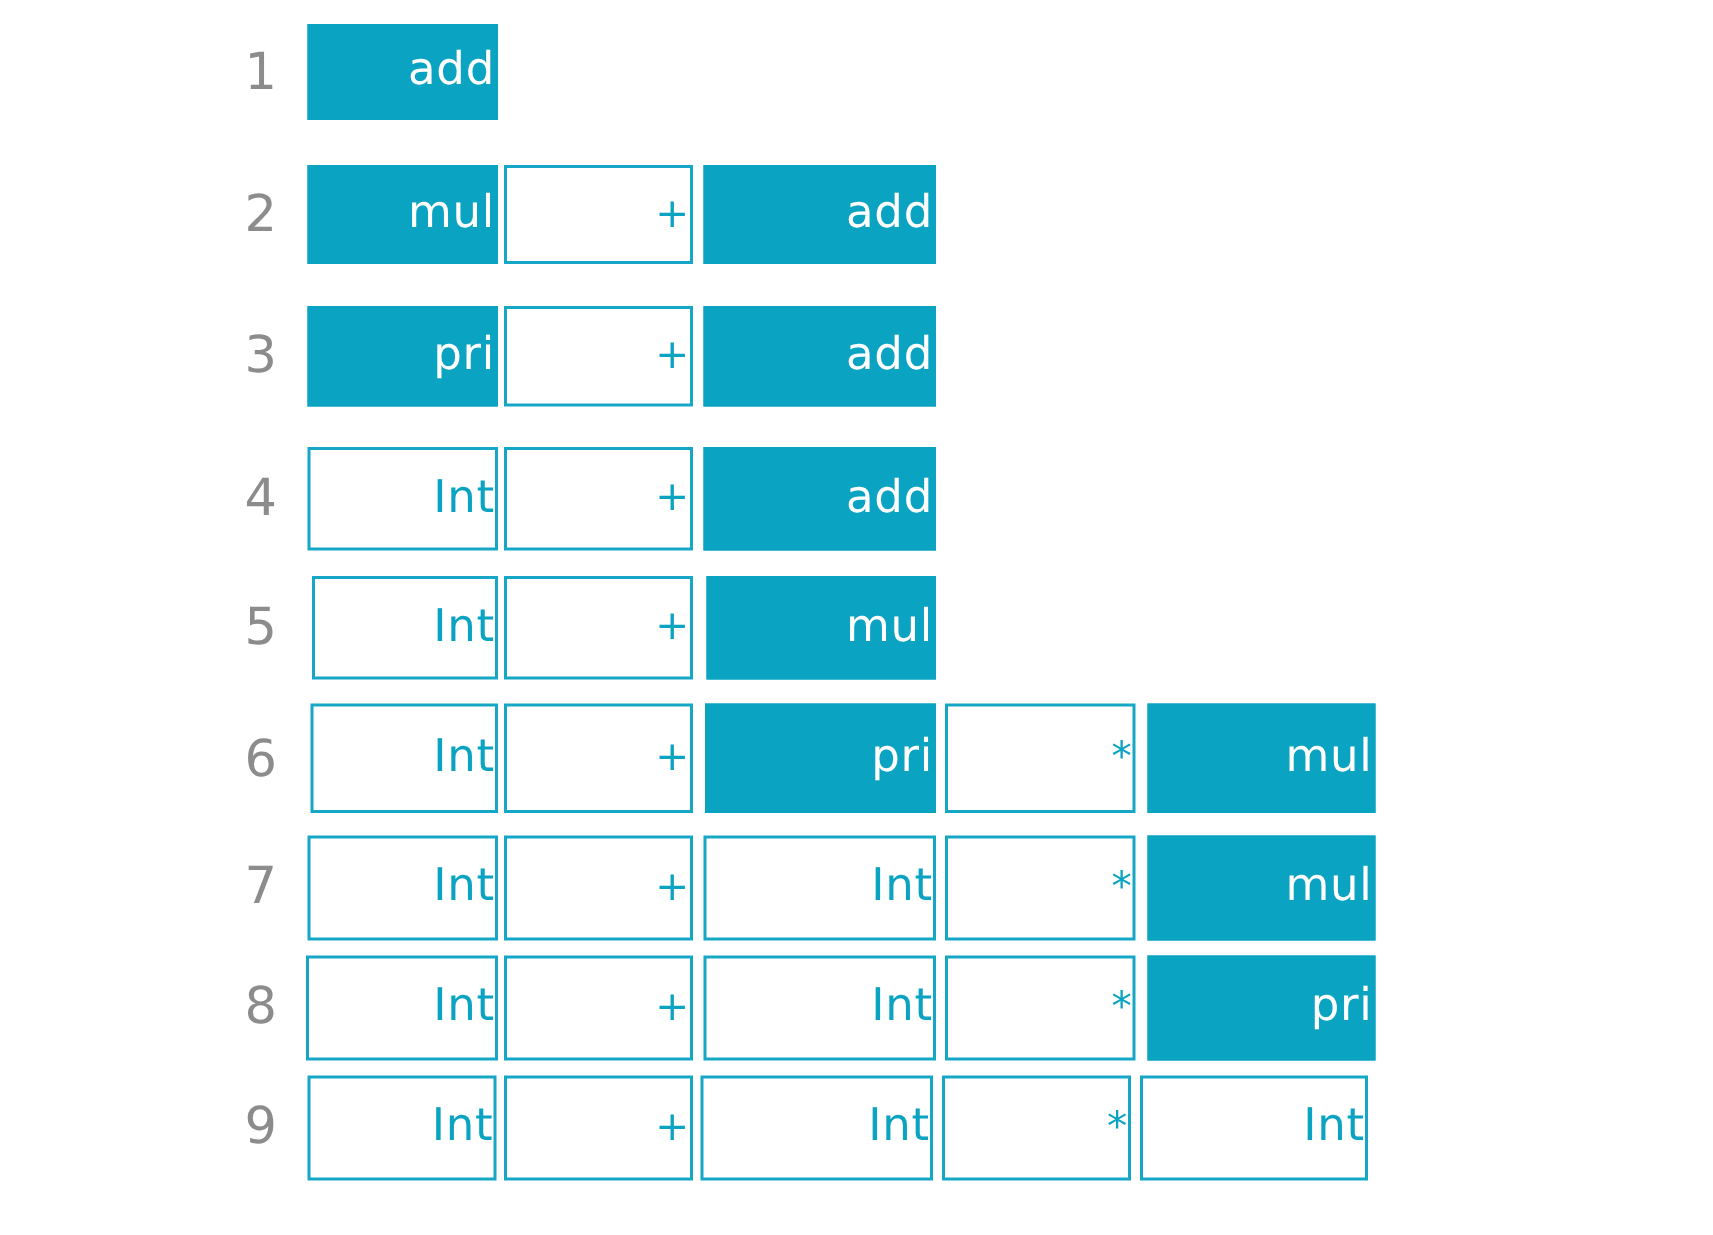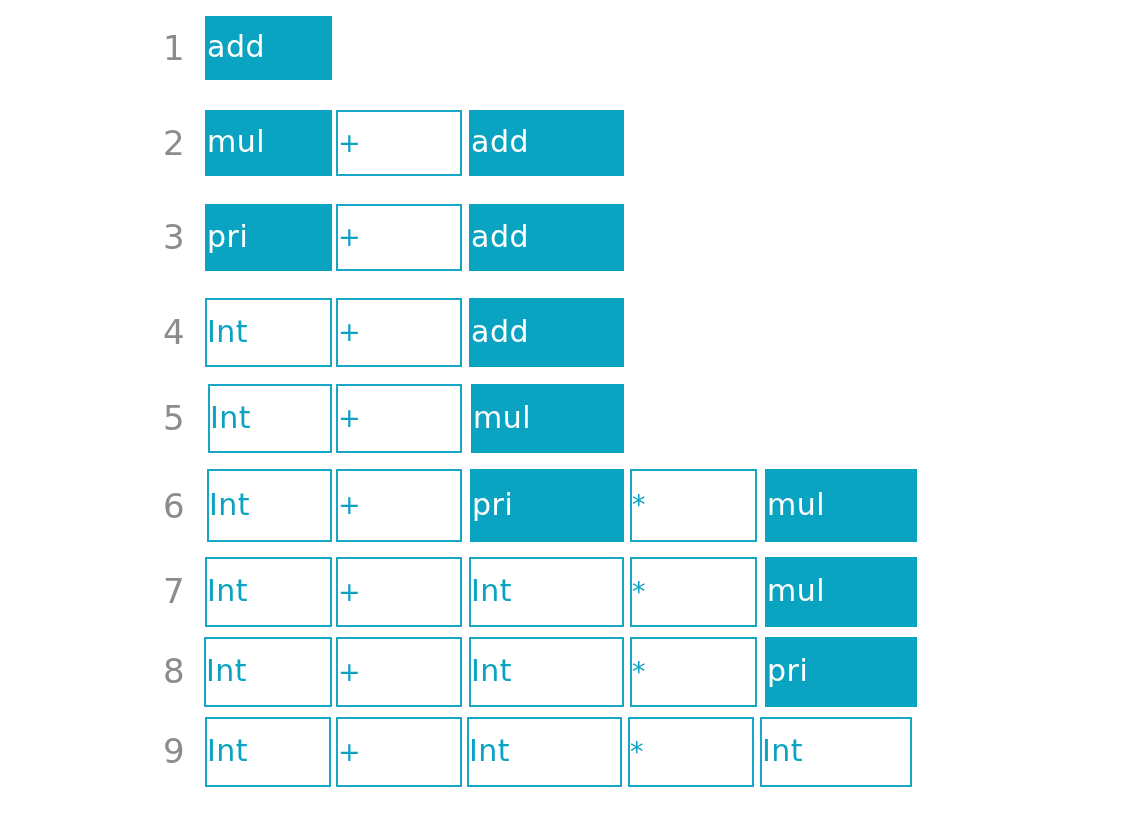--- a/index.html
+++ b/index.html
@@ -34,21 +34,21 @@
     font-size: 34px;
     font-weight: 400;
     line-height: 1;
     letter-spacing: 0.5px;
   }
   .symbol-box {
     position: absolute;
     box-sizing: border-box;
     display: flex;
     align-items: center;
-    justify-content: flex-start;
+    justify-content: flex-end;
     font-family: "DejaVu Sans", sans-serif;
     font-size: 30px;
     line-height: 1;
     letter-spacing: 0.5px;
     white-space: nowrap;
   }
   .symbol-box.filled {
     background: #0ba3c2;
     border: 2px solid #0ba3c2;
     color: #ffffff;

